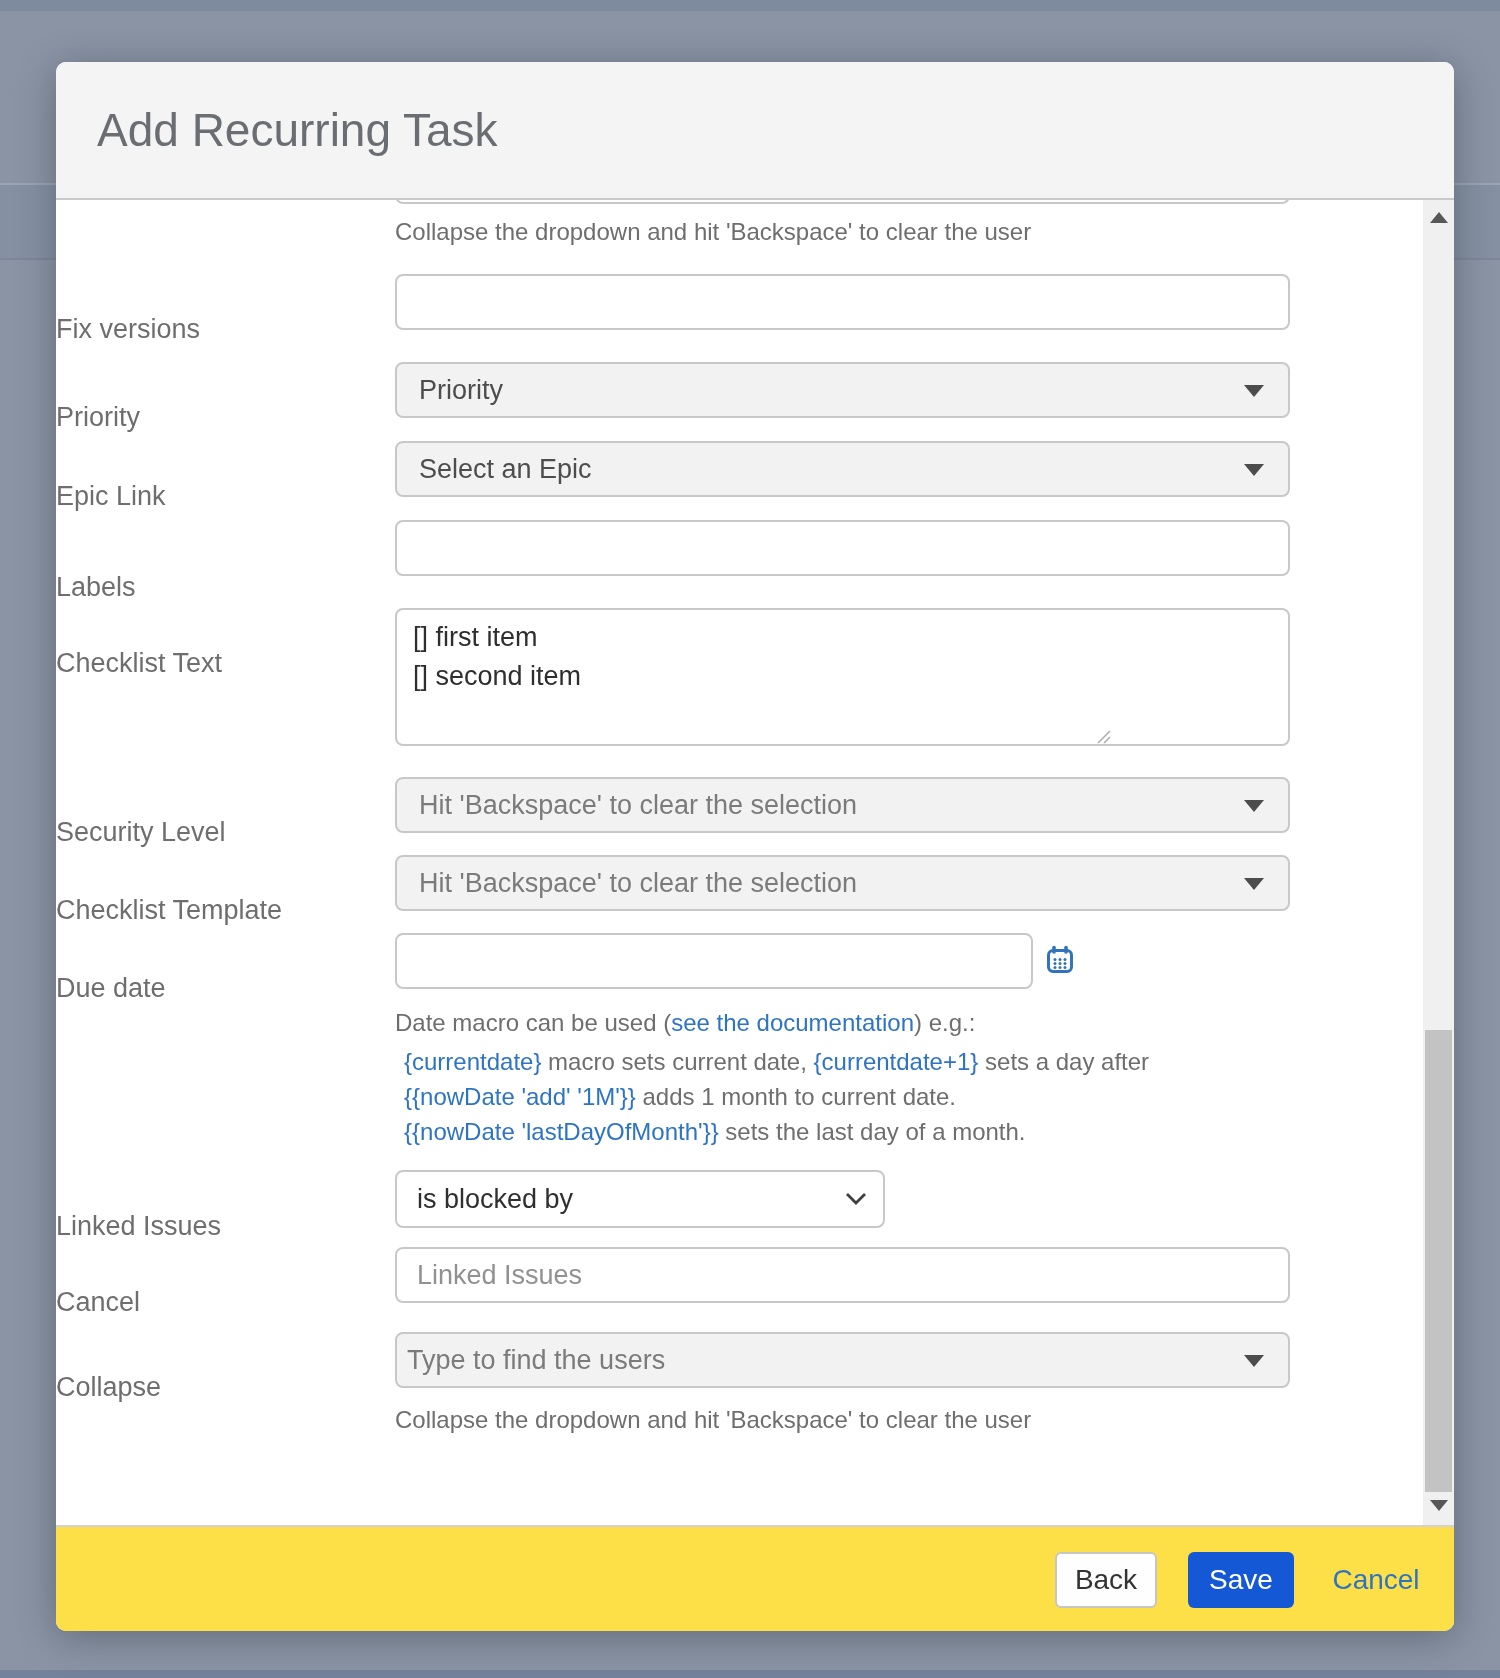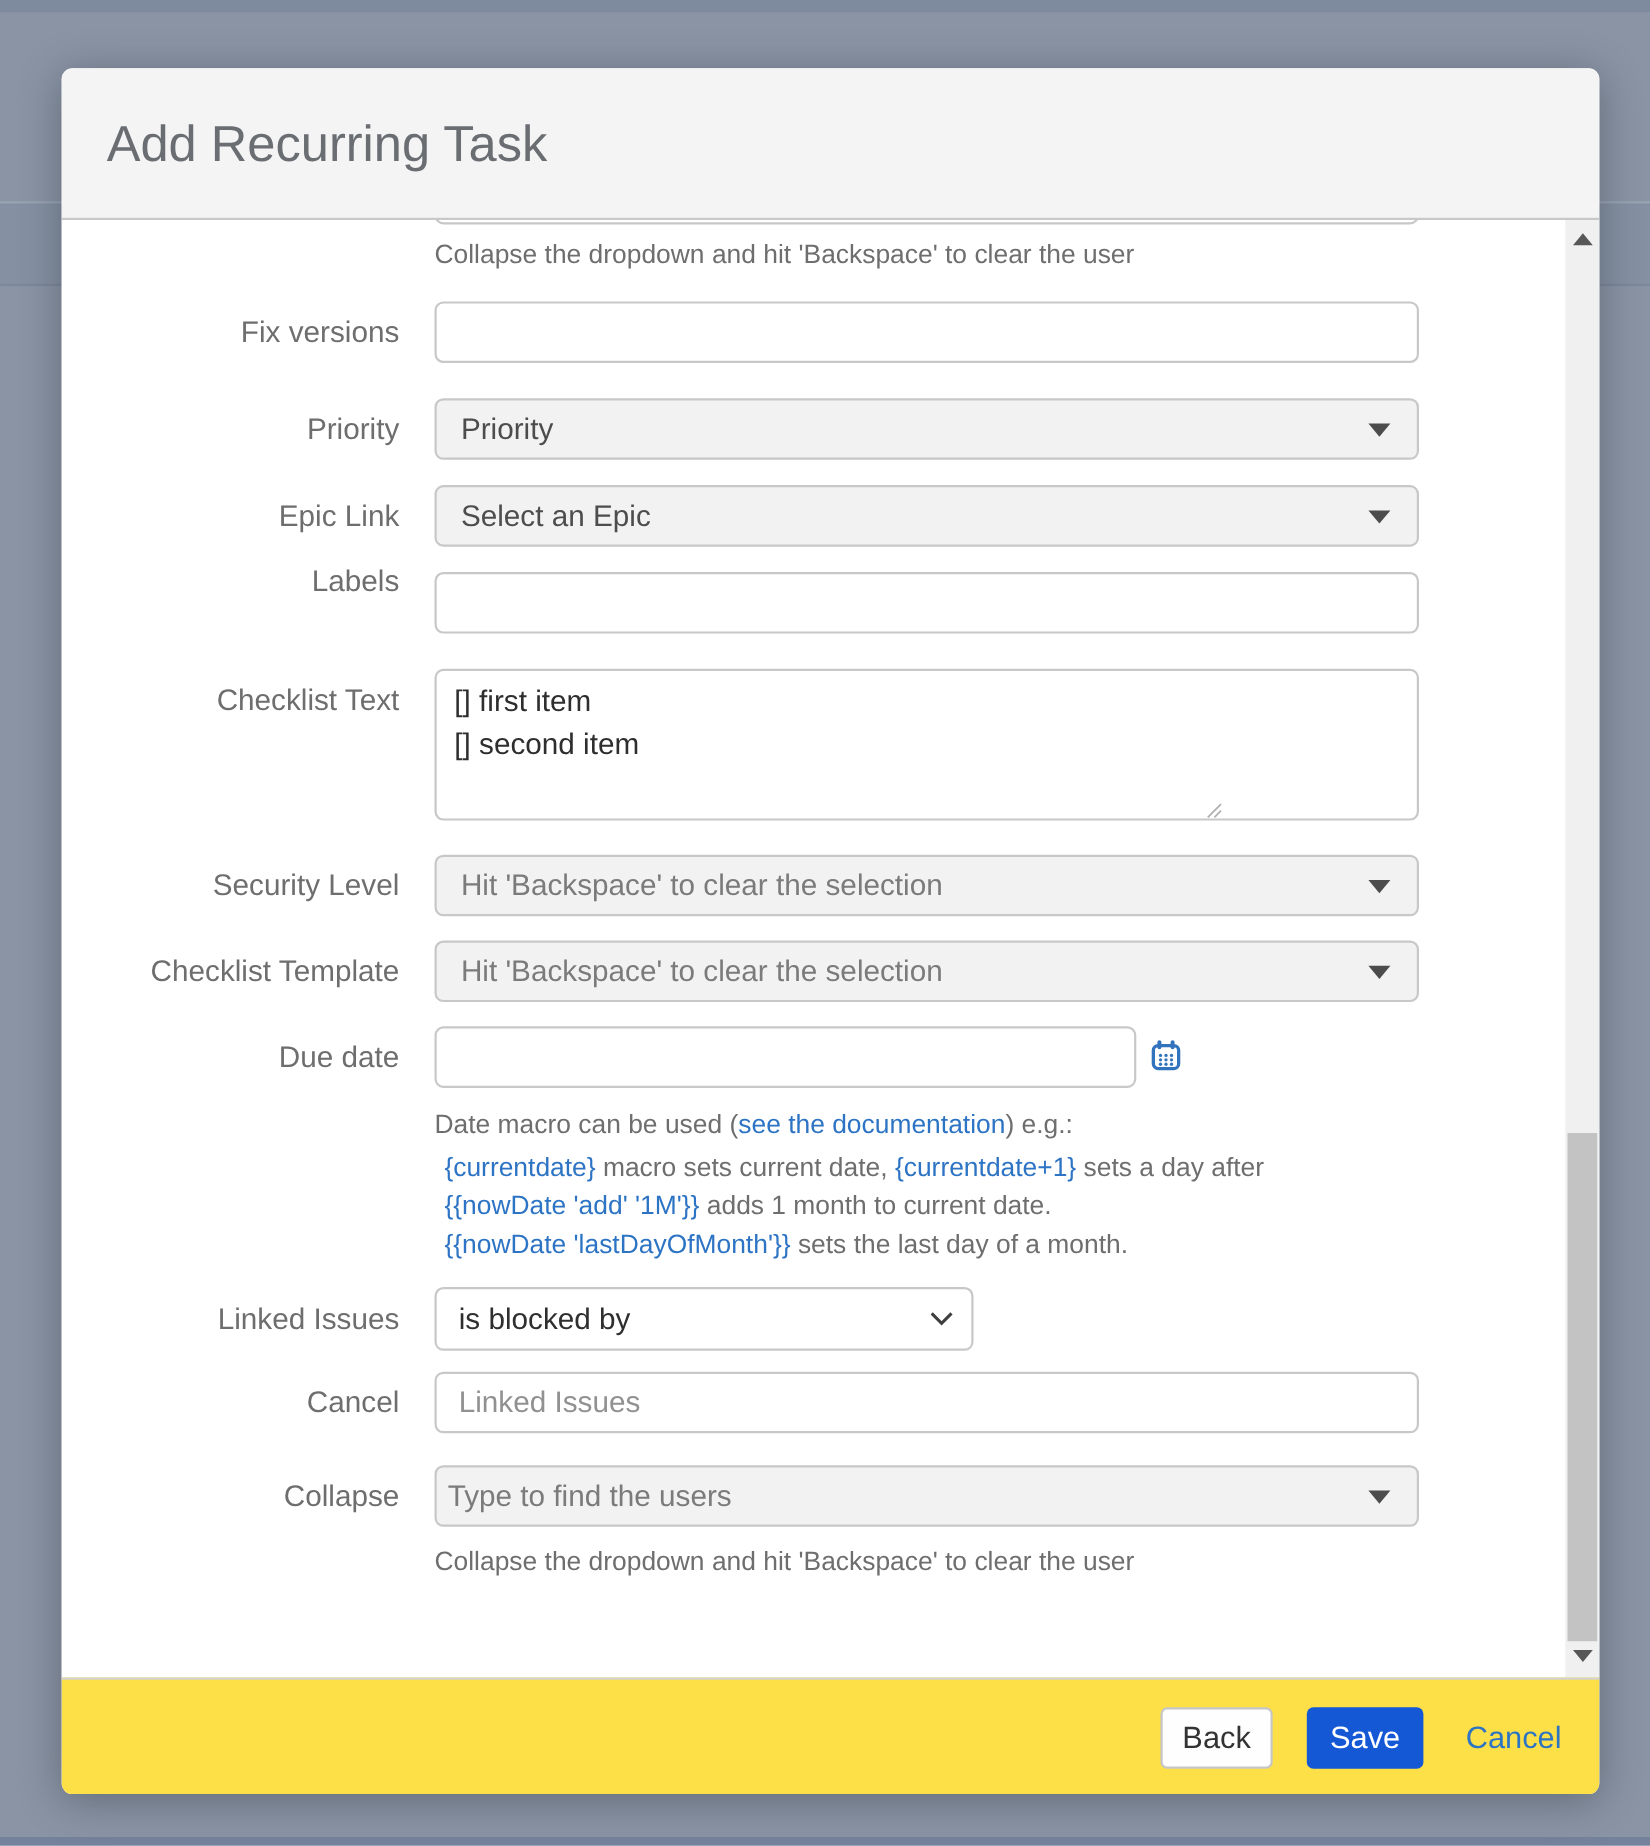--- a/index.html
+++ b/index.html
@@ -13,21 +13,21 @@
 
   .modal{position:absolute;left:56px;top:62px;width:1398px;height:1569px;background:#fff;
          border-radius:10px;overflow:hidden;box-shadow:0 6px 40px rgba(0,0,0,.28);
          display:flex;flex-direction:column;}
   .mheader{height:136px;flex:0 0 auto;background:#f4f4f5;border-bottom:2px solid #c8c8c8;
            display:flex;align-items:center;}
   .mtitle{margin:0;padding-left:41px;font-size:46px;font-weight:400;color:#6a6e73;}
   .mbody{position:relative;flex:1 1 auto;background:#fff;overflow:hidden;}
   .mfooter{position:relative;height:104px;flex:0 0 auto;background:#fde047;border-top:2px solid #d2d2d2;}
 
-  .flabel{position:absolute;left:0;width:307px;text-align:right;font-size:27px;color:#6e6e6e;line-height:32px;}
+  .flabel{position:absolute;left:0;width:307px;font-size:27px;color:#6e6e6e;line-height:32px;margin-top:27px;}
   .helptext{position:absolute;left:339px;font-size:24px;color:#6e6e6e;line-height:32px;}
 
   .field{position:absolute;left:339px;box-sizing:border-box;border:2px solid #c8c8c8;border-radius:8px;
          font-size:27px;height:56px;}
   .txt{background:#fff;width:895px;}
   .txt input{width:100%;height:100%;border:none;outline:none;background:transparent;
              font:inherit;color:#2f2f2f;padding:0 20px;box-sizing:border-box;}
   .txt input::placeholder{color:#919191;opacity:1;}
   .dd{background:#f2f2f3;width:895px;display:flex;align-items:center;padding:0 56px 0 22px;cursor:pointer;}
   .dd .ddval{color:#7b7b7b;white-space:nowrap;overflow:hidden;}
@@ -91,21 +91,21 @@
         <span class="ddval dark">Priority</span>
         <span class="caret"></span>
       </div>
 
       <div class="flabel" style="top:253px;">Epic Link</div>
       <div class="field dd" style="top:241px;">
         <span class="ddval dark">Select an Epic</span>
         <span class="caret"></span>
       </div>
 
-      <div class="flabel" style="top:312px;">Labels</div>
+      <div class="flabel" style="top:344px;">Labels</div>
       <div class="field txt" style="top:320px;">
         <input type="text" style="">
       </div>
 
       <div class="flabel" style="top:420px;">Checklist Text</div>
       <textarea class="field" style="top: 408px;">[] first item
 [] second item</textarea>
       <svg class="resize-handle" viewBox="0 0 18 18">
         <path d="M17 5 L5 17 M17 11 L11 17" stroke="#b0b0b0" stroke-width="1.6" fill="none"></path>
       </svg>

